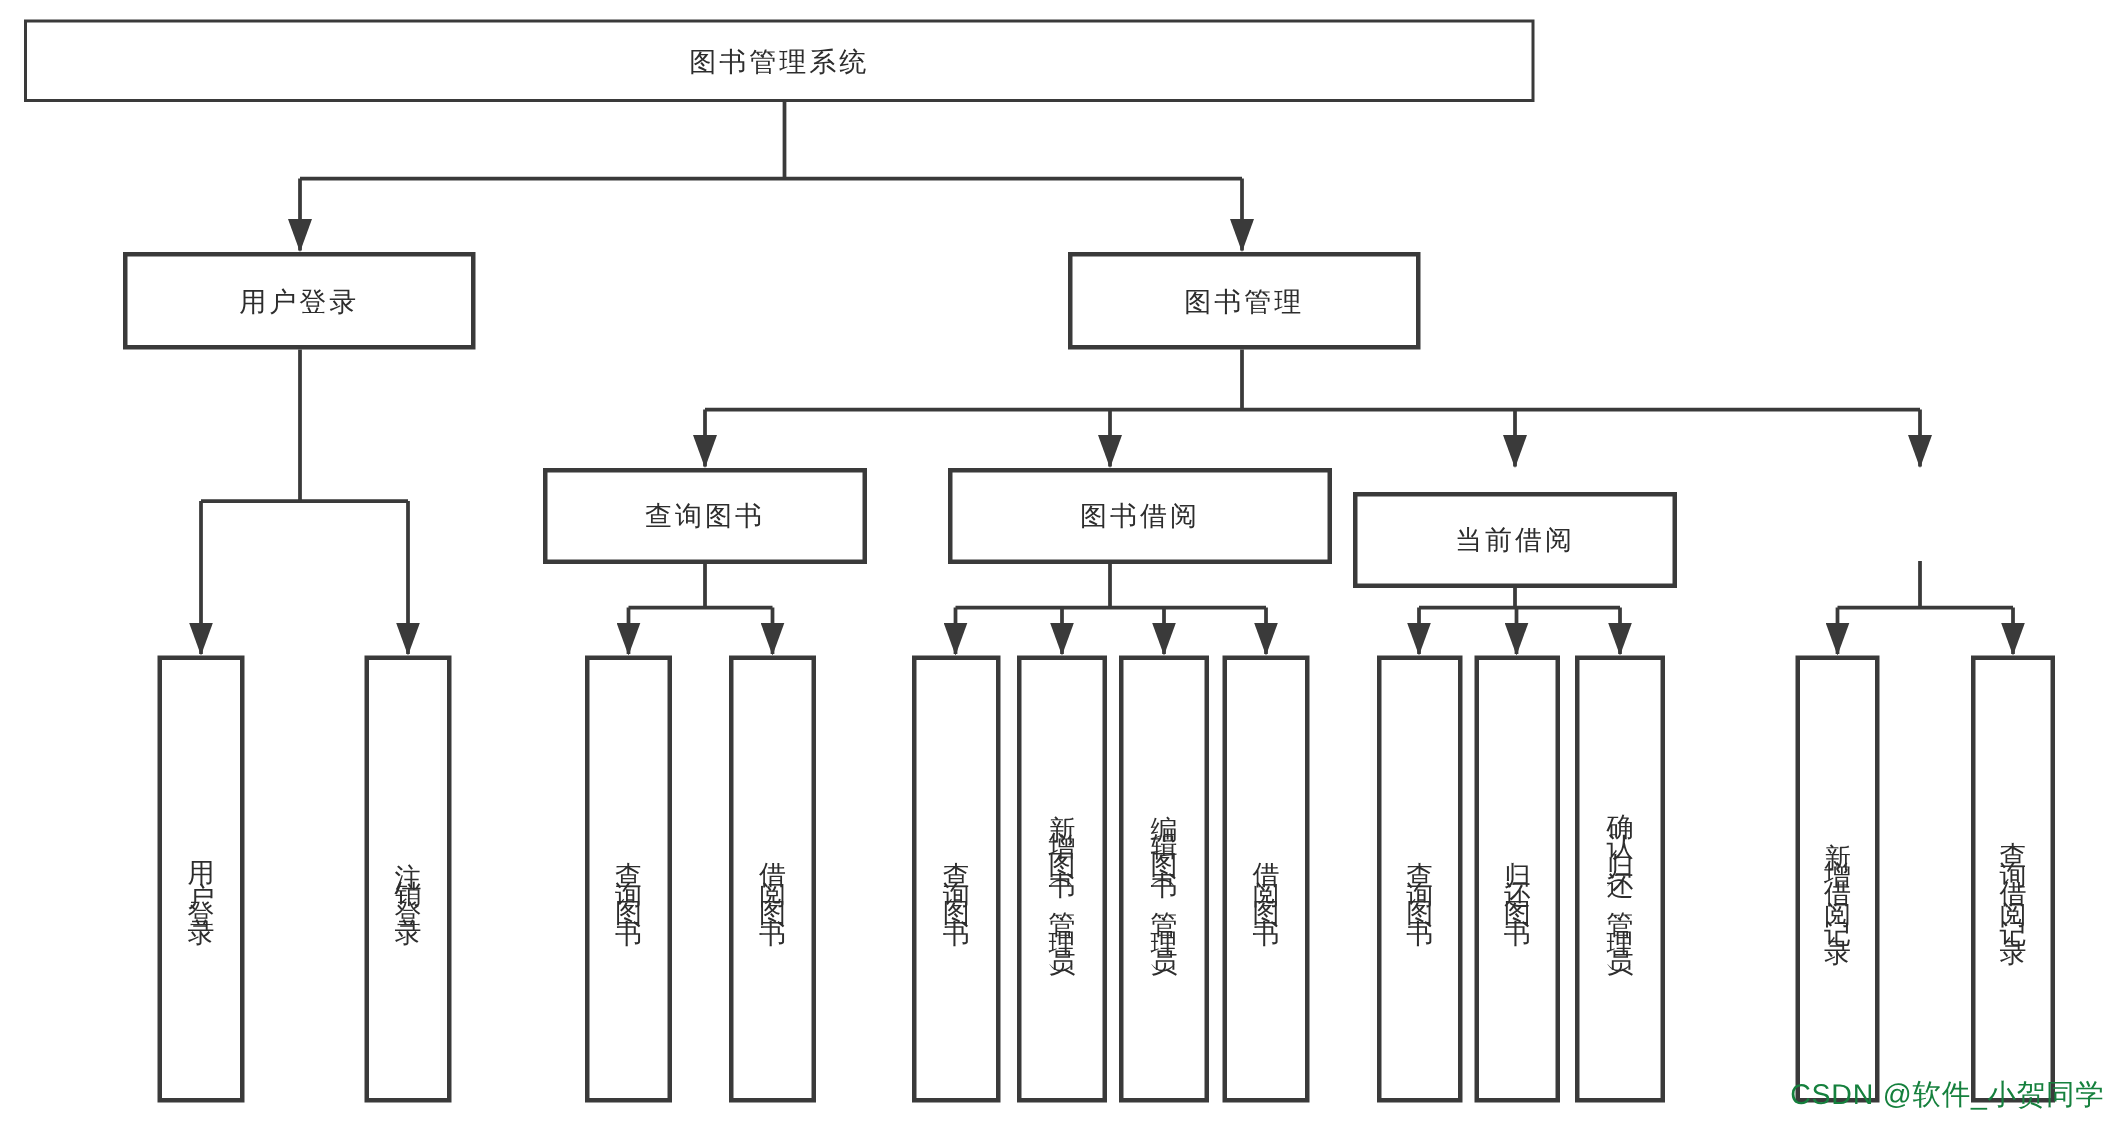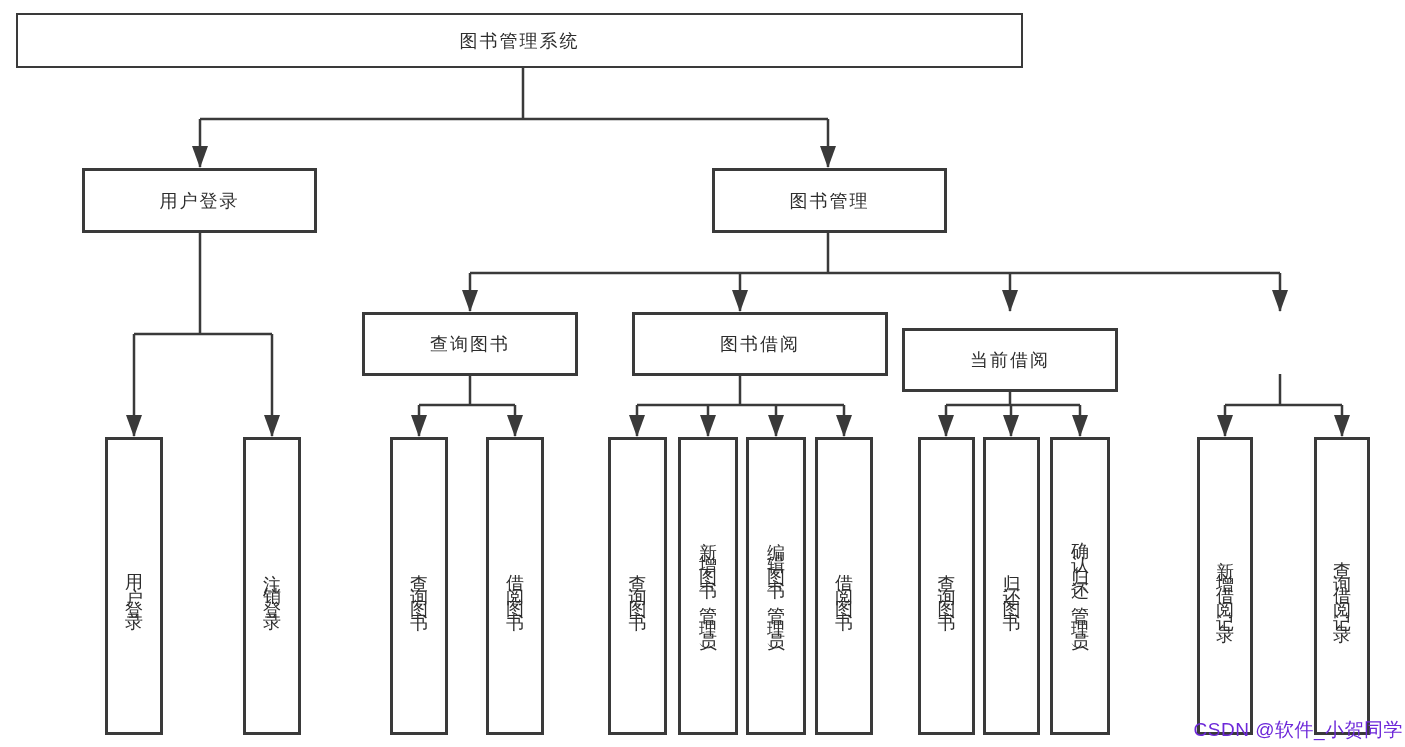--- a/index.html
+++ b/index.html
@@ -33,21 +33,21 @@
     letter-spacing: 13px;
     white-space: nowrap;
     line-height: 1;
   }
   #watermark {
     position: absolute;
     right: 2px;
     bottom: 4px;
     z-index: 3;
     font-size: 19px;
-    color: #6d28d9;
+    color: #15803d;
     letter-spacing: 0.5px;
     white-space: nowrap;
   }
 </style>
 </head>
 <body>
 
 <div id="stage">
 
   <svg id="wires" width="1405" height="747" viewBox="0 0 1405 747">

